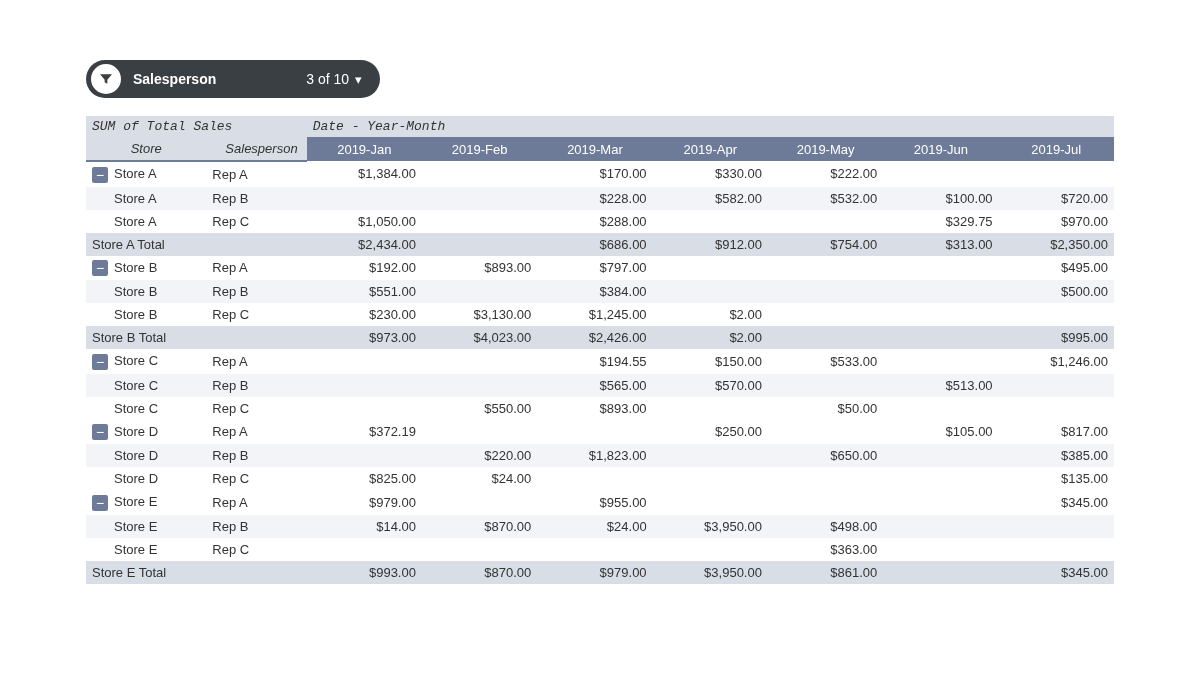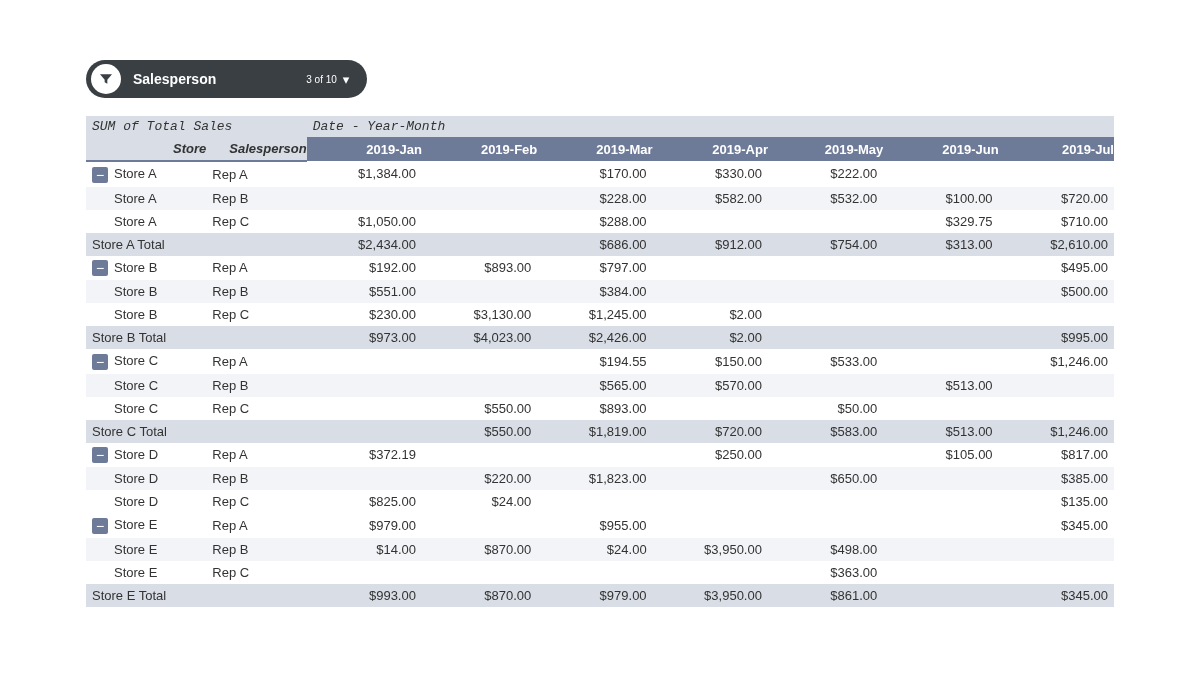--- a/index.html
+++ b/index.html
@@ -26,41 +26,41 @@
   .filter-pill .icon-circle {
     width: 30px; height: 30px;
     border-radius: 50%;
     background: #fff;
     display: flex; align-items: center; justify-content: center;
     margin-right: 12px;
   }
   .filter-pill .icon-circle svg { width: 16px; height: 16px; }
   .filter-pill .label { font-weight: bold; font-size: 14px; }
   .filter-pill .spacer { width: 90px; }
-  .filter-pill .count { font-size: 10px; }
+  .filter-pill .count { font-size: 14px; }
   .filter-pill .caret { margin-left: 6px; }
 
   table.pivot {
     border-collapse: collapse;
     width: 100%;
     table-layout: fixed;
   }
   .hdr-meta td {
     background: #d8dde6;
     font-style: italic;
     padding: 3px 6px;
     color: #333;
     font-family: Liberation Mono, monospace;
   }
   .hdr-cols th {
     background: #6d7b99;
     color: #fff;
-    font-weight: bold;
-    text-align: right;
-    padding: 4px 0;
+    font-weight: normal;
+    text-align: center;
+    padding: 4px 19px;
     font-size: 13px;
   }
   .hdr-cols th.rowdim {
     background: #d8dde6;
     color: #333;
     font-style: italic;
     border-bottom: 2px solid #6d7b99;
   }
   td { padding: 4px 6px; }
   td.num { text-align: right; }
@@ -158,31 +158,31 @@
       </tr>
       <tr class="datarow">
         <td><span class="indent"></span><span>Store A</span></td>
         <td>Rep C</td>
         <td class="num">$1,050.00</td>
         <td class="num"></td>
         <td class="num">$288.00</td>
         <td class="num"></td>
         <td class="num"></td>
         <td class="num">$329.75</td>
-        <td class="num">$710.00</td>
+        <td class="num">$970.00</td>
       </tr>
       <tr class="totalrow">
         <td colspan="2">Store A Total</td>
         <td class="num">$2,434.00</td>
         <td class="num"></td>
         <td class="num">$686.00</td>
         <td class="num">$912.00</td>
         <td class="num">$754.00</td>
         <td class="num">$313.00</td>
-        <td class="num">$2,610.00</td>
+        <td class="num">$2,350.00</td>
       </tr>
       <tr class="datarow">
         <td><span class="toggle-box">−</span><span>Store B</span></td>
         <td>Rep A</td>
         <td class="num">$192.00</td>
         <td class="num">$893.00</td>
         <td class="num">$797.00</td>
         <td class="num"></td>
         <td class="num"></td>
         <td class="num"></td>
@@ -245,30 +245,20 @@
       <tr class="datarow">
         <td><span class="indent"></span><span>Store C</span></td>
         <td>Rep C</td>
         <td class="num"></td>
         <td class="num">$550.00</td>
         <td class="num">$893.00</td>
         <td class="num"></td>
         <td class="num">$50.00</td>
         <td class="num"></td>
         <td class="num"></td>
-      </tr>
-      <tr class="totalrow">
-        <td colspan="2">Store C Total</td>
-        <td class="num"></td>
-        <td class="num">$550.00</td>
-        <td class="num">$1,819.00</td>
-        <td class="num">$720.00</td>
-        <td class="num">$583.00</td>
-        <td class="num">$513.00</td>
-        <td class="num">$1,246.00</td>
       </tr>
       <tr class="datarow">
         <td><span class="toggle-box">−</span><span>Store D</span></td>
         <td>Rep A</td>
         <td class="num">$372.19</td>
         <td class="num"></td>
         <td class="num"></td>
         <td class="num">$250.00</td>
         <td class="num"></td>
         <td class="num">$105.00</td>

